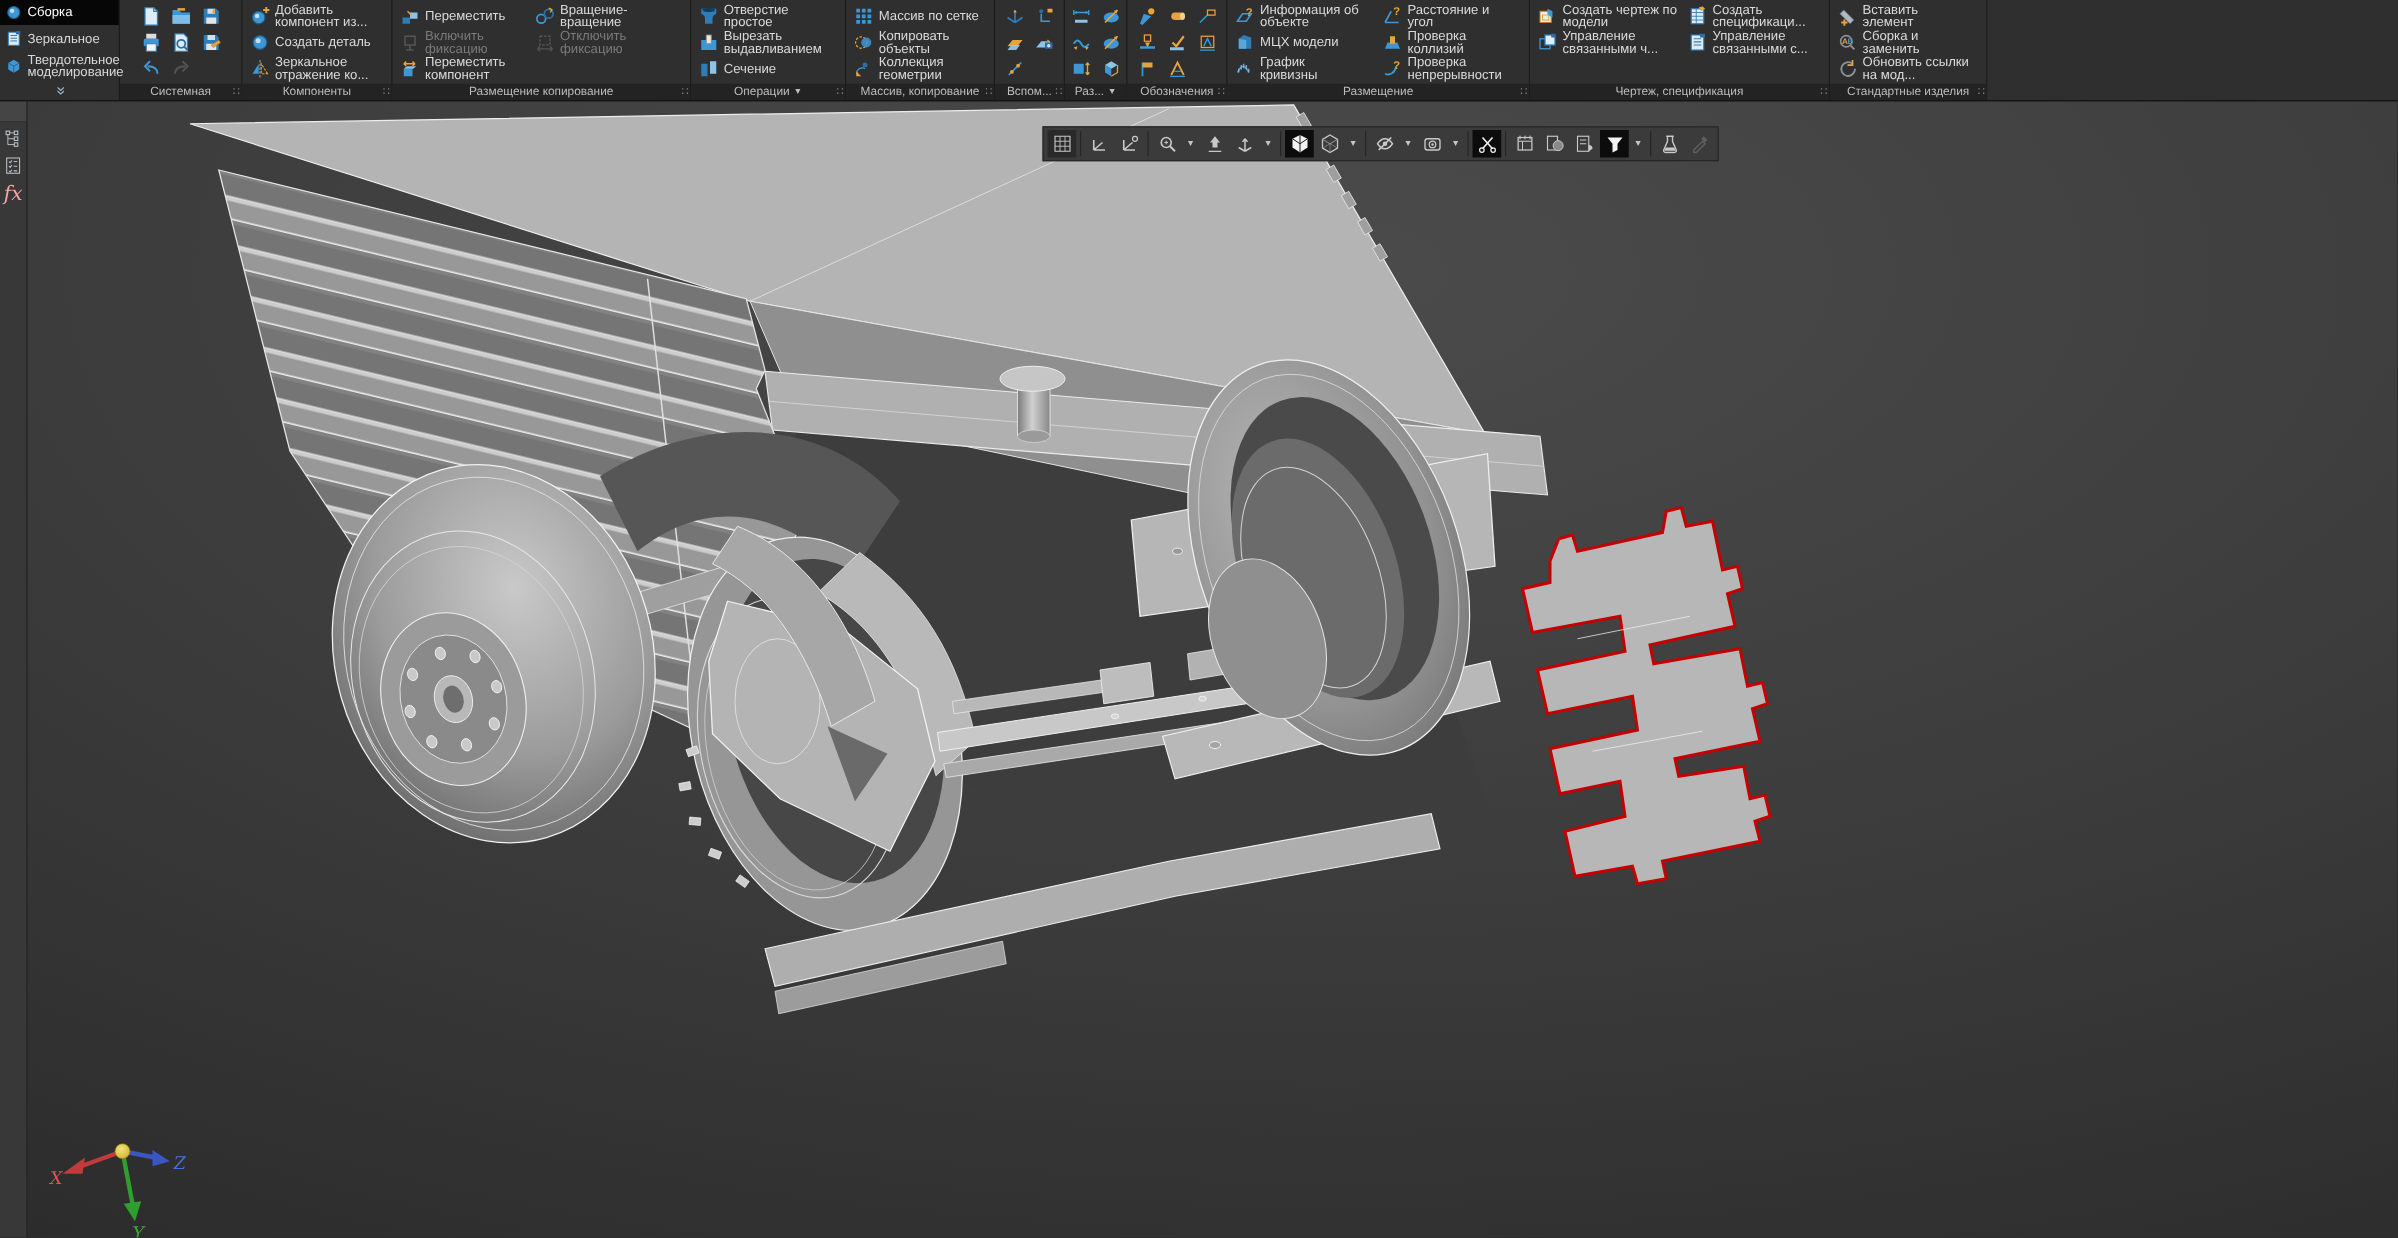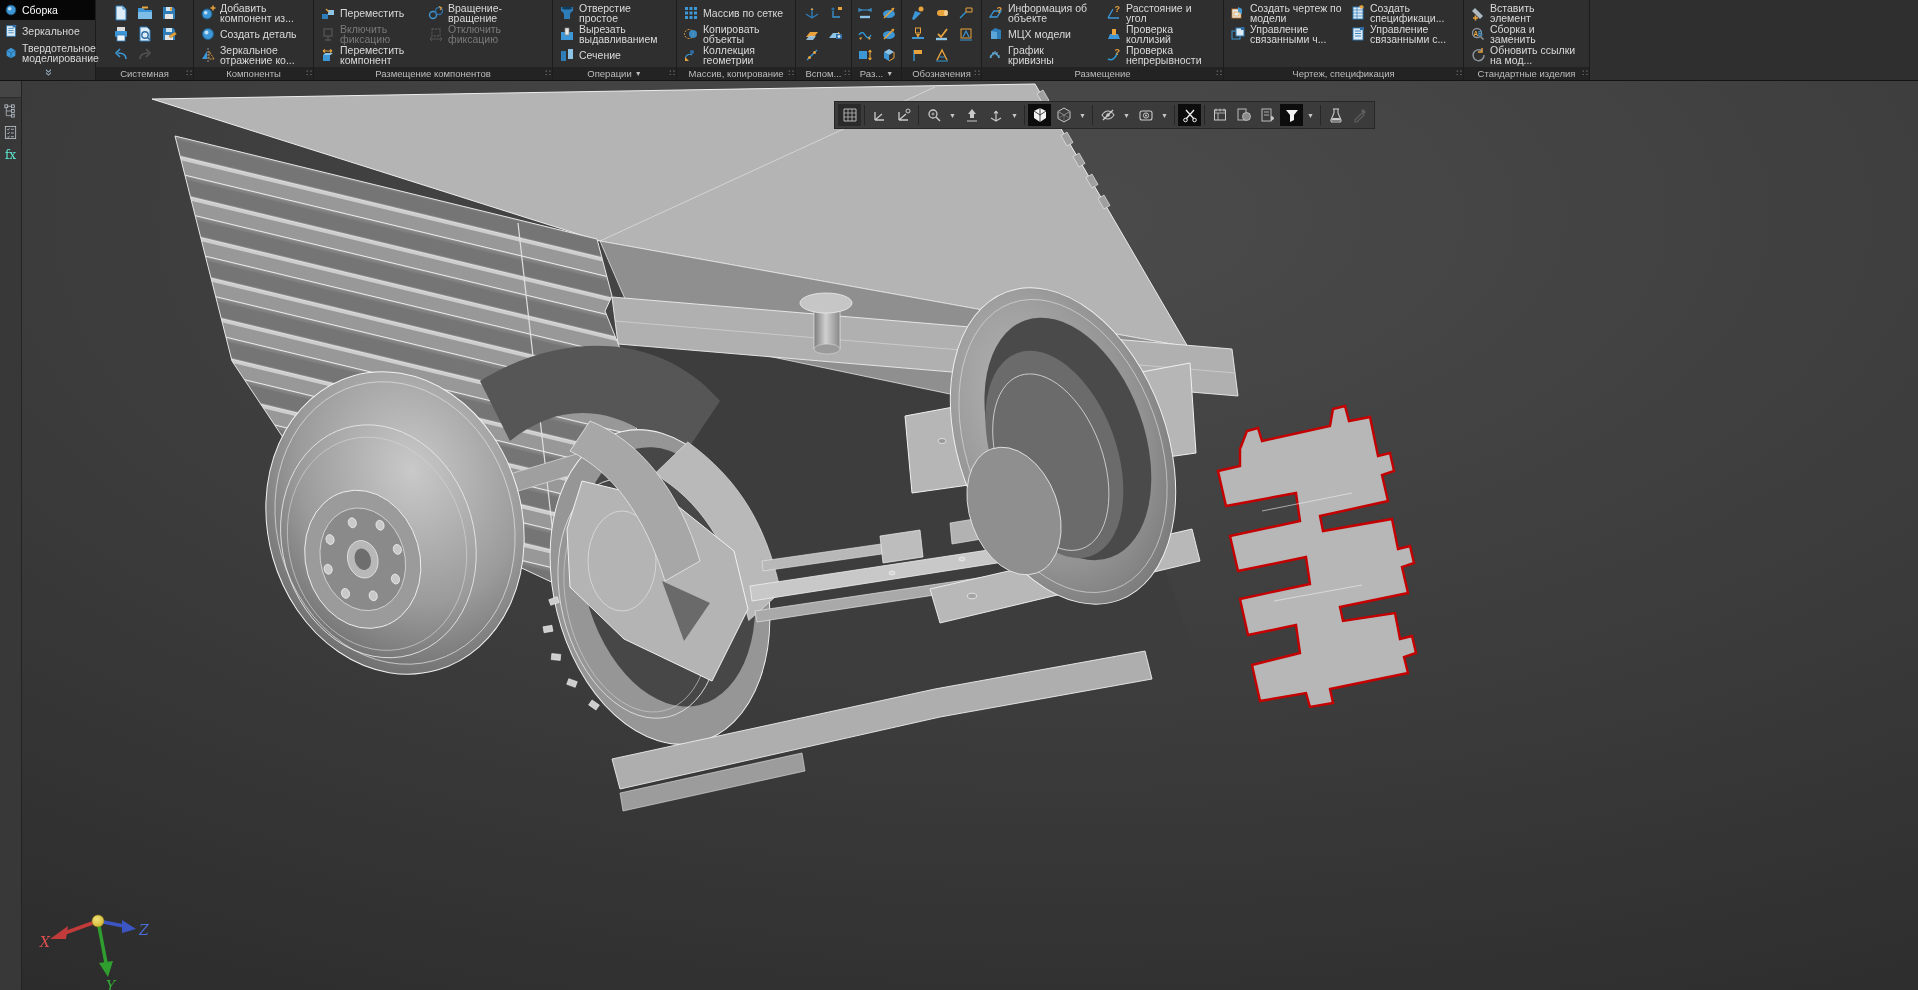--- a/index.html
+++ b/index.html
@@ -31,21 +31,21 @@
   .ibtn{display:flex;align-items:center;justify-content:center;cursor:default;}
   .ibtn svg{width:16px;height:16px;}
   .ibtn.dis{opacity:.4;filter:grayscale(1);}
   .rfill{flex:1;background:#2f2f2f;}
   
   .main{display:flex;height:910px;}
   .sidebar{width:22px;background:#383838;border-right:1px solid #232323;box-sizing:border-box;display:flex;flex-direction:column;align-items:center;}
   .sbcap{height:16px;width:100%;background:#454545;border-bottom:1px solid #2c2c2c;}
   .sbtn{width:18px;height:19px;margin-top:3px;display:flex;align-items:center;justify-content:center;}
   .sbtn svg{width:15px;height:15px;}
-  .fxg{font-family:"DejaVu Serif",serif;font-size:12px;color:#5eead4;}
+  .fxg{font-family:"DejaVu Serif",serif;font-style:italic;font-size:16px;color:#fca5a5;}
   .viewport{position:relative;flex:1;height:910px;overflow:hidden;}
   .scene{position:absolute;left:0;top:0;}
   
   .vtb{position:absolute;left:812px;top:20px;height:26px;background:#3b3b3b;border:1px solid #272727;display:flex;align-items:center;padding:0 3px;gap:1px;z-index:3;}
   .vbtn{width:23px;height:22px;display:flex;align-items:center;justify-content:center;cursor:default;}
   .vbtn svg{width:16px;height:16px;}
   .vbtn.on{background:#0c0c0c;}
   .vbtn.press{background:#2a2a2a;}
   .vbtn.dis{opacity:.45;}
   .vdd{width:13px;height:22px;display:flex;align-items:center;justify-content:center;color:#c5c5c5;font-size:7px;cursor:default;}
@@ -548,21 +548,21 @@
               <span class="ic">
                 <svg>
                   <use href="#s-fixoff"></use>
                 </svg>
               </span>
               <span class="lbl" style="width:64px">Отключить фиксацию</span>
             </div>
         </div>
       </div>
       <div class="rcap">
-          <span>Размещение компонентов</span>
+          <span>Размещение копирование</span>
           <span class="grip">∷</span>
         </div>
     </div>
 
     <div class="rgroup" style="width:124px">
       <div class="rbody">
           <div class="rcol">
         <div class="rbtn">
               <span class="ic">
                 <svg>

